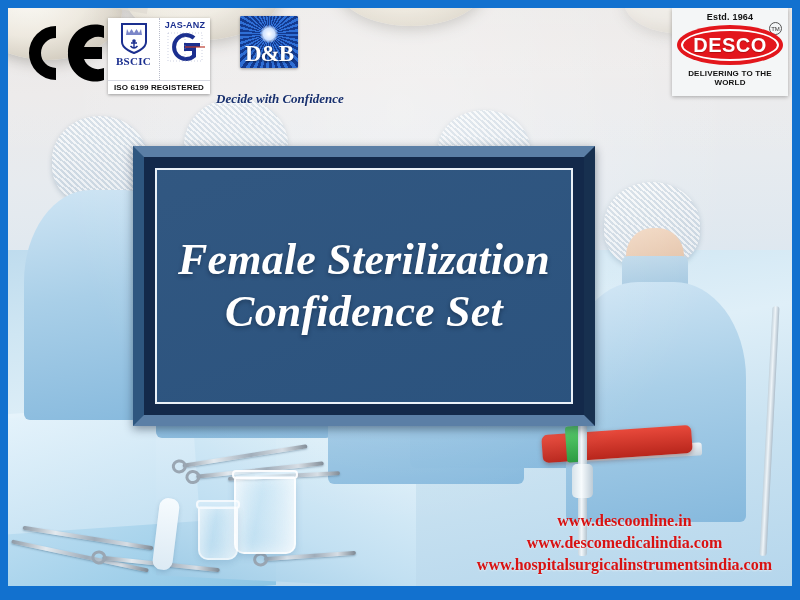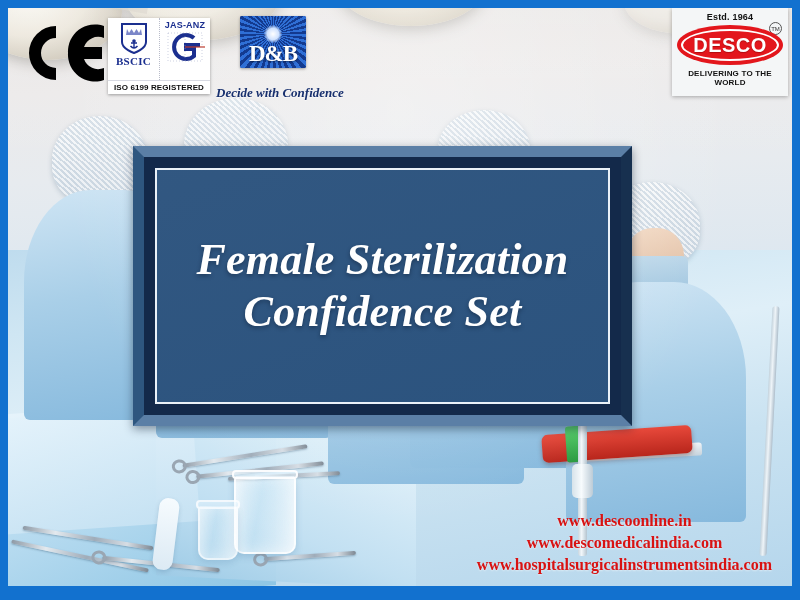--- a/index.html
+++ b/index.html
@@ -275,21 +275,21 @@
   .iso-bar {
     height:14px; background:#fff; border-top:1px solid #d7d9e2;
     display:flex; align-items:center; justify-content:center;
     font-family:"Liberation Sans", sans-serif;
     font-weight:bold; font-size:8px; color:#0e0e0e; letter-spacing:.1px;
   }
 
   
   .dnb-wrap { position:absolute; left:240px; top:16px; }
   .dnb {
-    width:66px; height:52px; position:relative; overflow:hidden;
+    width:58px; height:52px; position:relative; overflow:hidden;
     background:#163a8c;
     border-radius:2px;
     box-shadow:0 1px 3px rgba(0,0,0,.35);
   }
   .dnb-burst {
     position:absolute; left:50%; top:34%;
     width:110px; height:110px; margin-left:-55px; margin-top:-55px;
     background:
       repeating-conic-gradient(from 0deg,
         #2f6fd6 0deg 5deg, #133a8f 5deg 10deg);
@@ -308,21 +308,21 @@
     font-weight:bold; font-size:23px; color:#ffffff;
     letter-spacing:-1px; line-height:23px;
     text-shadow:0 1px 2px rgba(0,0,0,.5);
   }
   .dnb-tag {
     margin-top:3px;
     font-family:"Liberation Serif", serif;
     font-style:italic; font-weight:bold;
     font-size:13px; color:#18306e;
     white-space:nowrap;
-    position:absolute; left:-24px; top:66px;
+    position:absolute; left:-24px; top:72px;
     text-shadow:0 1px 1px rgba(255,255,255,.7);
   }
 
   
   .desco {
     position:absolute; right:12px; top:8px;
     width:116px; height:88px;
     background:#f4f6f7;
     box-shadow:0 1px 4px rgba(0,0,0,.3);
     padding:4px 4px 2px;
@@ -363,21 +363,21 @@
     margin-top:4px; text-align:center;
     font-family:Liberation Sans, sans-serif;
     font-weight:bold; font-size:8px; color:#111;
     letter-spacing:.2px;
   }
 
   
   .title-frame {
     position:absolute;
     left:133px; top:146px;
-    width:499px; height:280px;
+    width:462px; height:280px;
     z-index:25;
   }
   
   .bevel {
     position:absolute; inset:0;
     background:#1d3557;
     border-top:11px solid #5b7fa6;
     border-left:11px solid #2e567f;
     border-right:11px solid #17304f;
     border-bottom:11px solid #5b7fa6;

